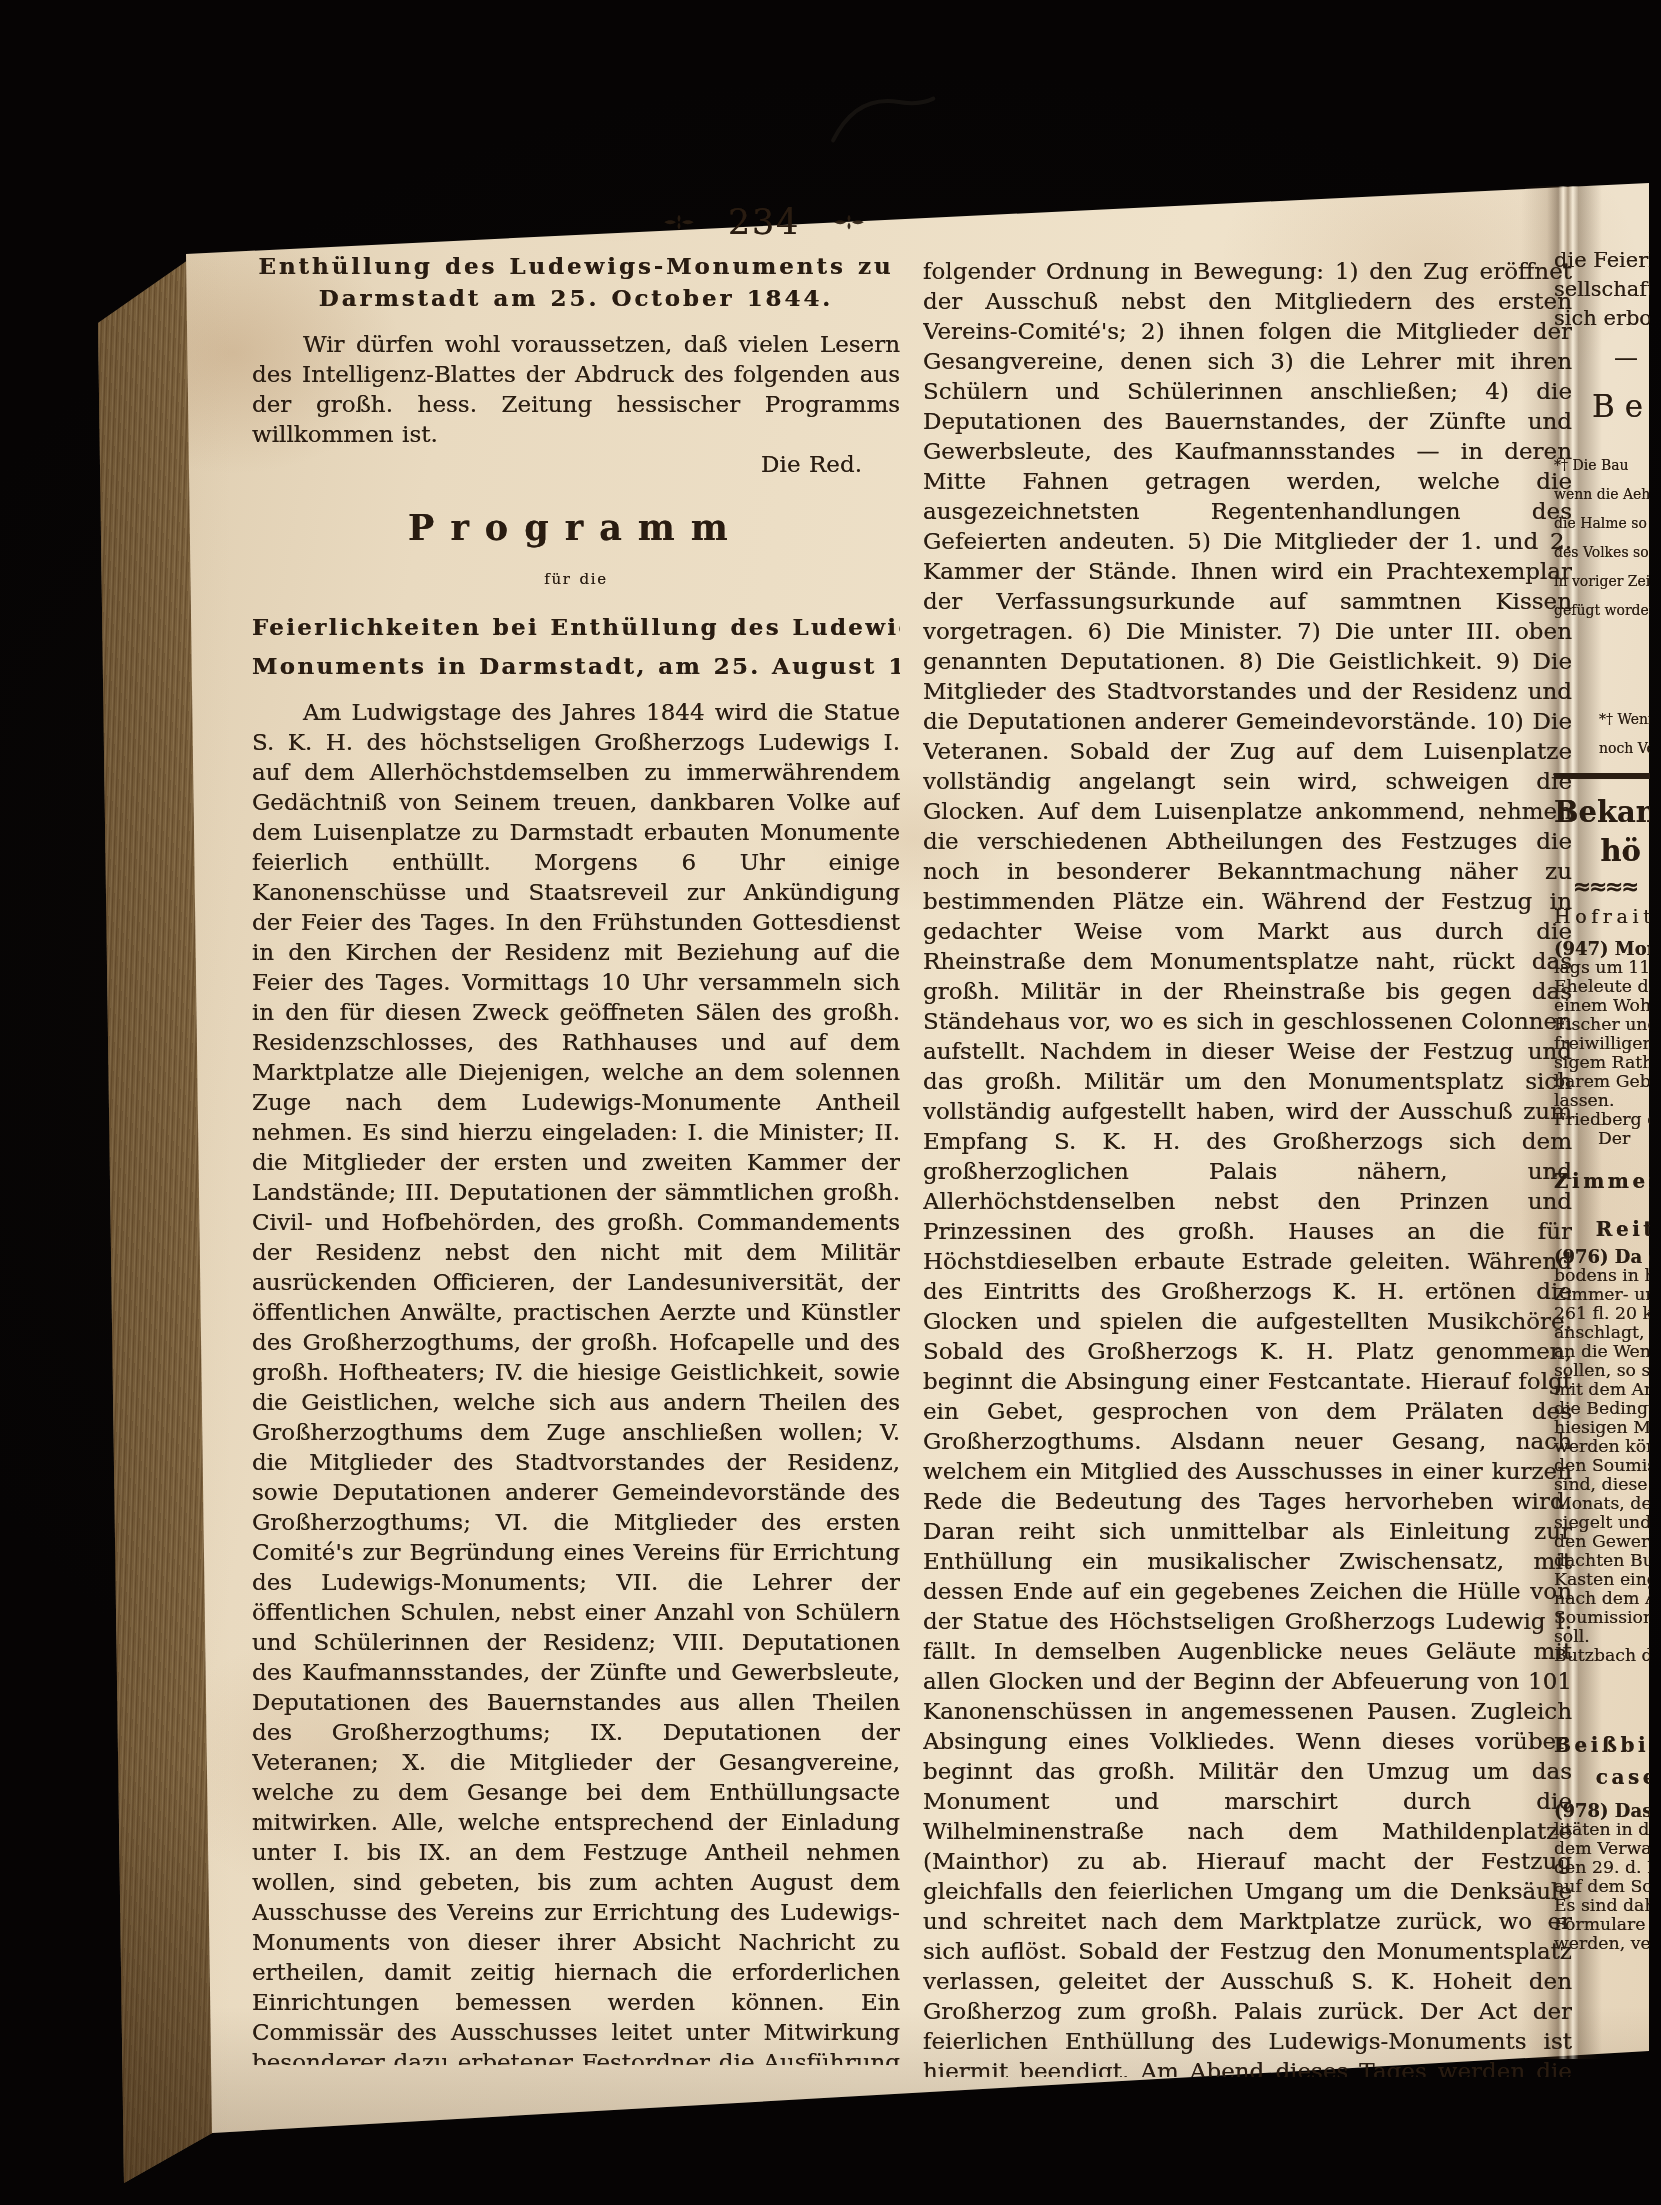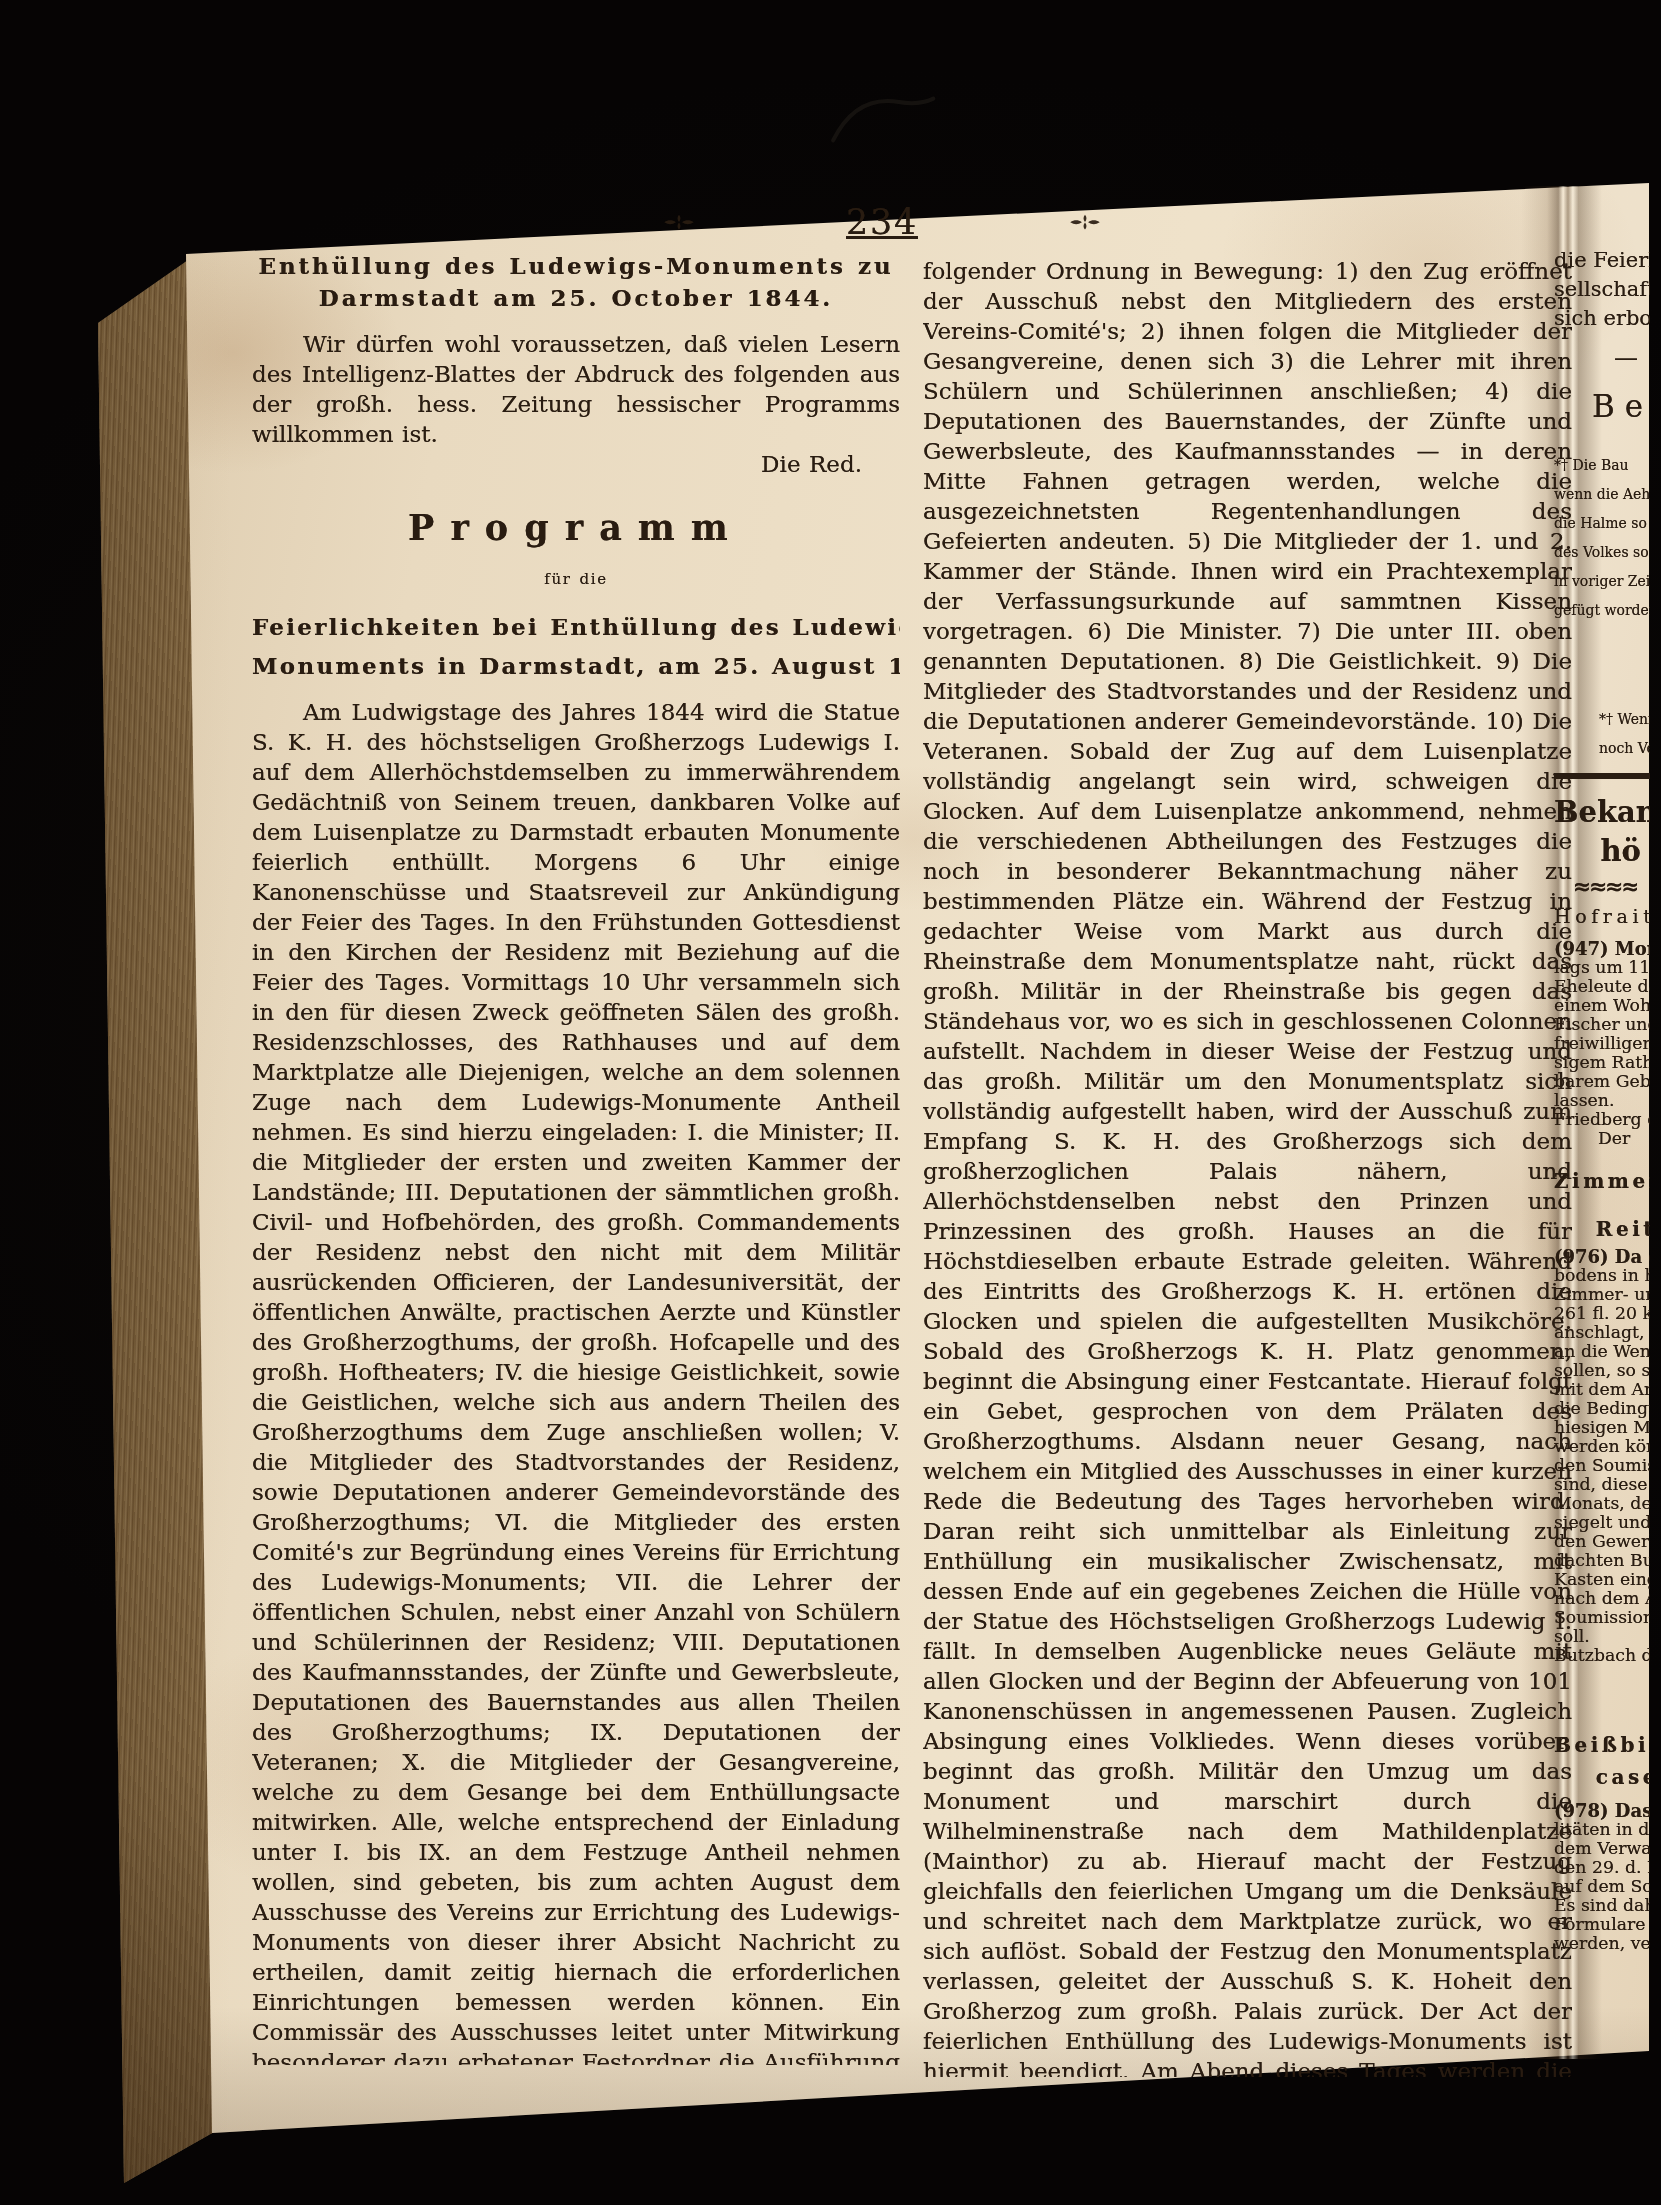--- a/index.html
+++ b/index.html
@@ -30,21 +30,21 @@
   
   #gutter{position:absolute;left:1521px;top:186px;width:81px;height:1873px;
     background:linear-gradient(90deg, rgba(0,0,0,0) 0%, rgba(92,62,30,.16) 32%,
       rgba(60,38,18,.42) 46%, rgba(255,246,228,.55) 52%, rgba(70,45,20,.38) 58%,
       rgba(255,248,232,.5) 64%, rgba(60,40,20,.32) 71%, rgba(0,0,0,0) 100%);}
   #thread{position:absolute;left:824px;top:86px;}
 
   
   .ink{color:#291c11;text-shadow:0 0 0.4px rgba(41,28,17,.75);}
   #page-header{position:absolute;left:663px;top:202px;width:438px;display:flex;
-    align-items:center;justify-content:space-between;gap:33px;text-decoration:underline;}
+    align-items:center;justify-content:flex-start;gap:33px;}
   #page-number{font-size:35px;letter-spacing:1.7px;}
   .fleuron{opacity:.92;}
 
   .col{position:absolute;font-size:23px;line-height:30px;word-spacing:1.2px;
        text-align:justify;hyphens:auto;overflow:hidden;}
   #col-left{left:252px;top:250px;width:648px;height:1815px;}
   #col-right{left:923px;top:256px;width:649px;height:1821px;}
 
   .head-sp{text-align:center;font-weight:bold;font-size:23px;line-height:32px;letter-spacing:2.9px;white-space:nowrap;}
   .intro{margin-top:15px;text-indent:51px;}

